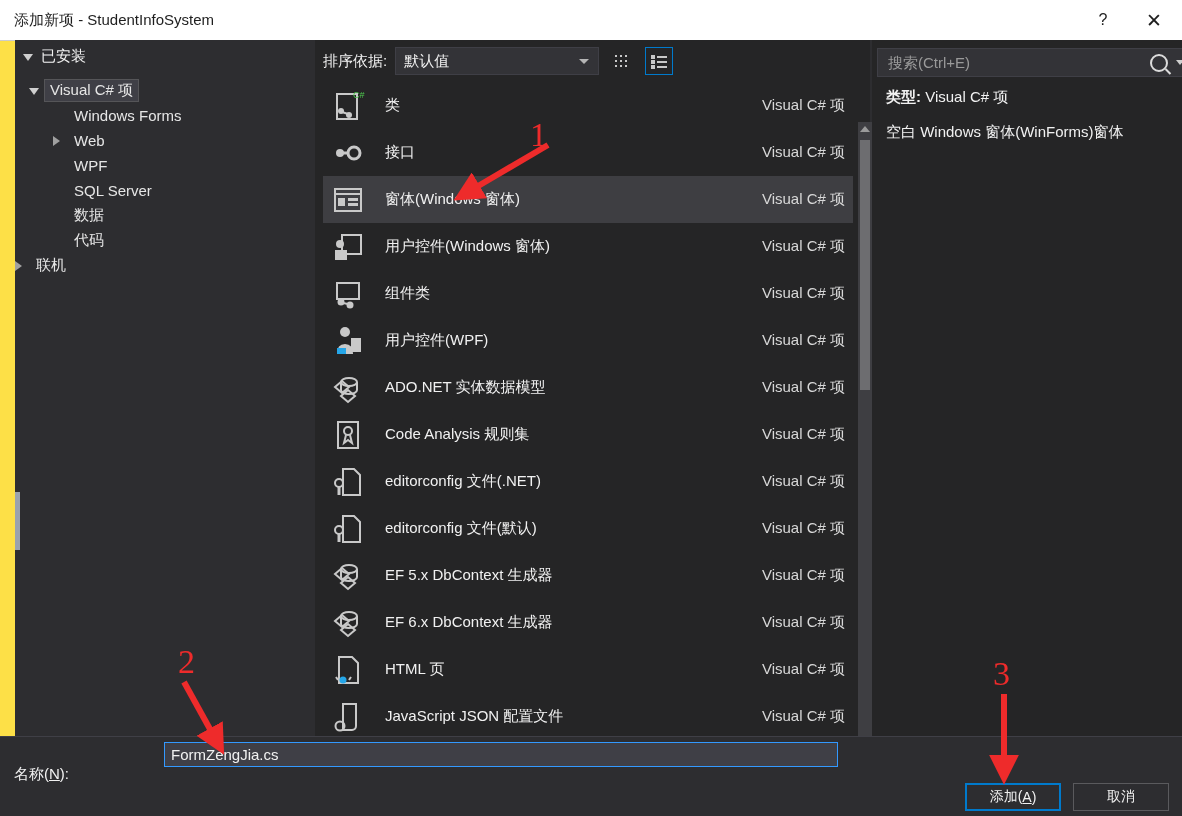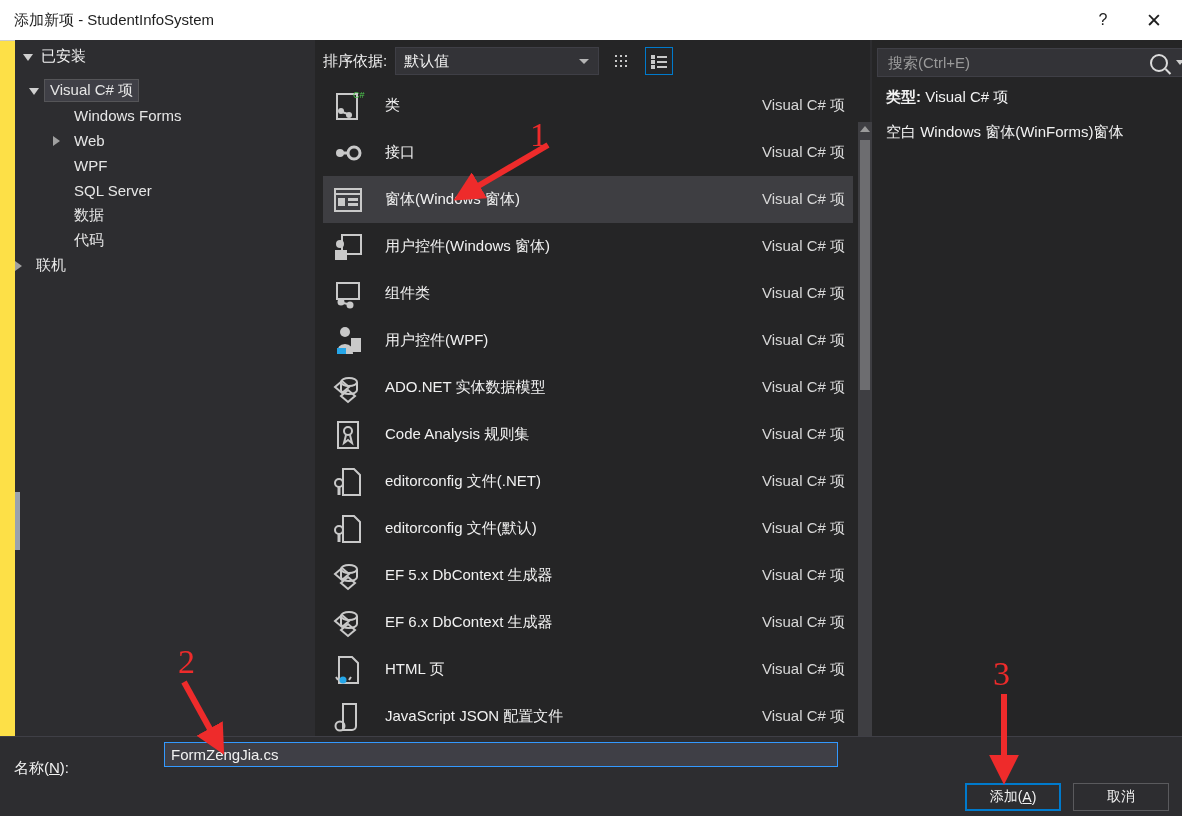--- a/index.html
+++ b/index.html
@@ -157,21 +157,21 @@
   .desc .ln1{color:#f1f1f1;font-size:15px;margin-bottom:14px;white-space:nowrap;}
   .desc .ln1 b{font-weight:bold;}
   .desc .ln2{color:#f1f1f1;font-size:15px;line-height:1.45;}
 
   
   .bottombar{
     position:absolute;left:0;top:736px;width:1182px;height:80px;background:#2d2d30;
     border-top:1px solid #3f3f46;
   }
   .namelbl{
-    position:absolute;left:14px;top:22px;color:#f1f1f1;font-size:15px;white-space:nowrap;text-align:center;
+    position:absolute;left:14px;top:28px;color:#f1f1f1;font-size:15px;white-space:nowrap;text-align:center;
   }
   .namelbl u{text-decoration:underline;}
   .nameinput{
     position:absolute;left:164px;top:5px;width:674px;height:25px;
     background:#3f3f46;border:1px solid #3399ff;
     color:#f1f1f1;font-size:15px;padding:0 6px;outline:none;
     font-family:"Liberation Sans",sans-serif;box-sizing:border-box;
   }
   .btn{
     position:absolute;top:46px;height:28px;width:96px;

